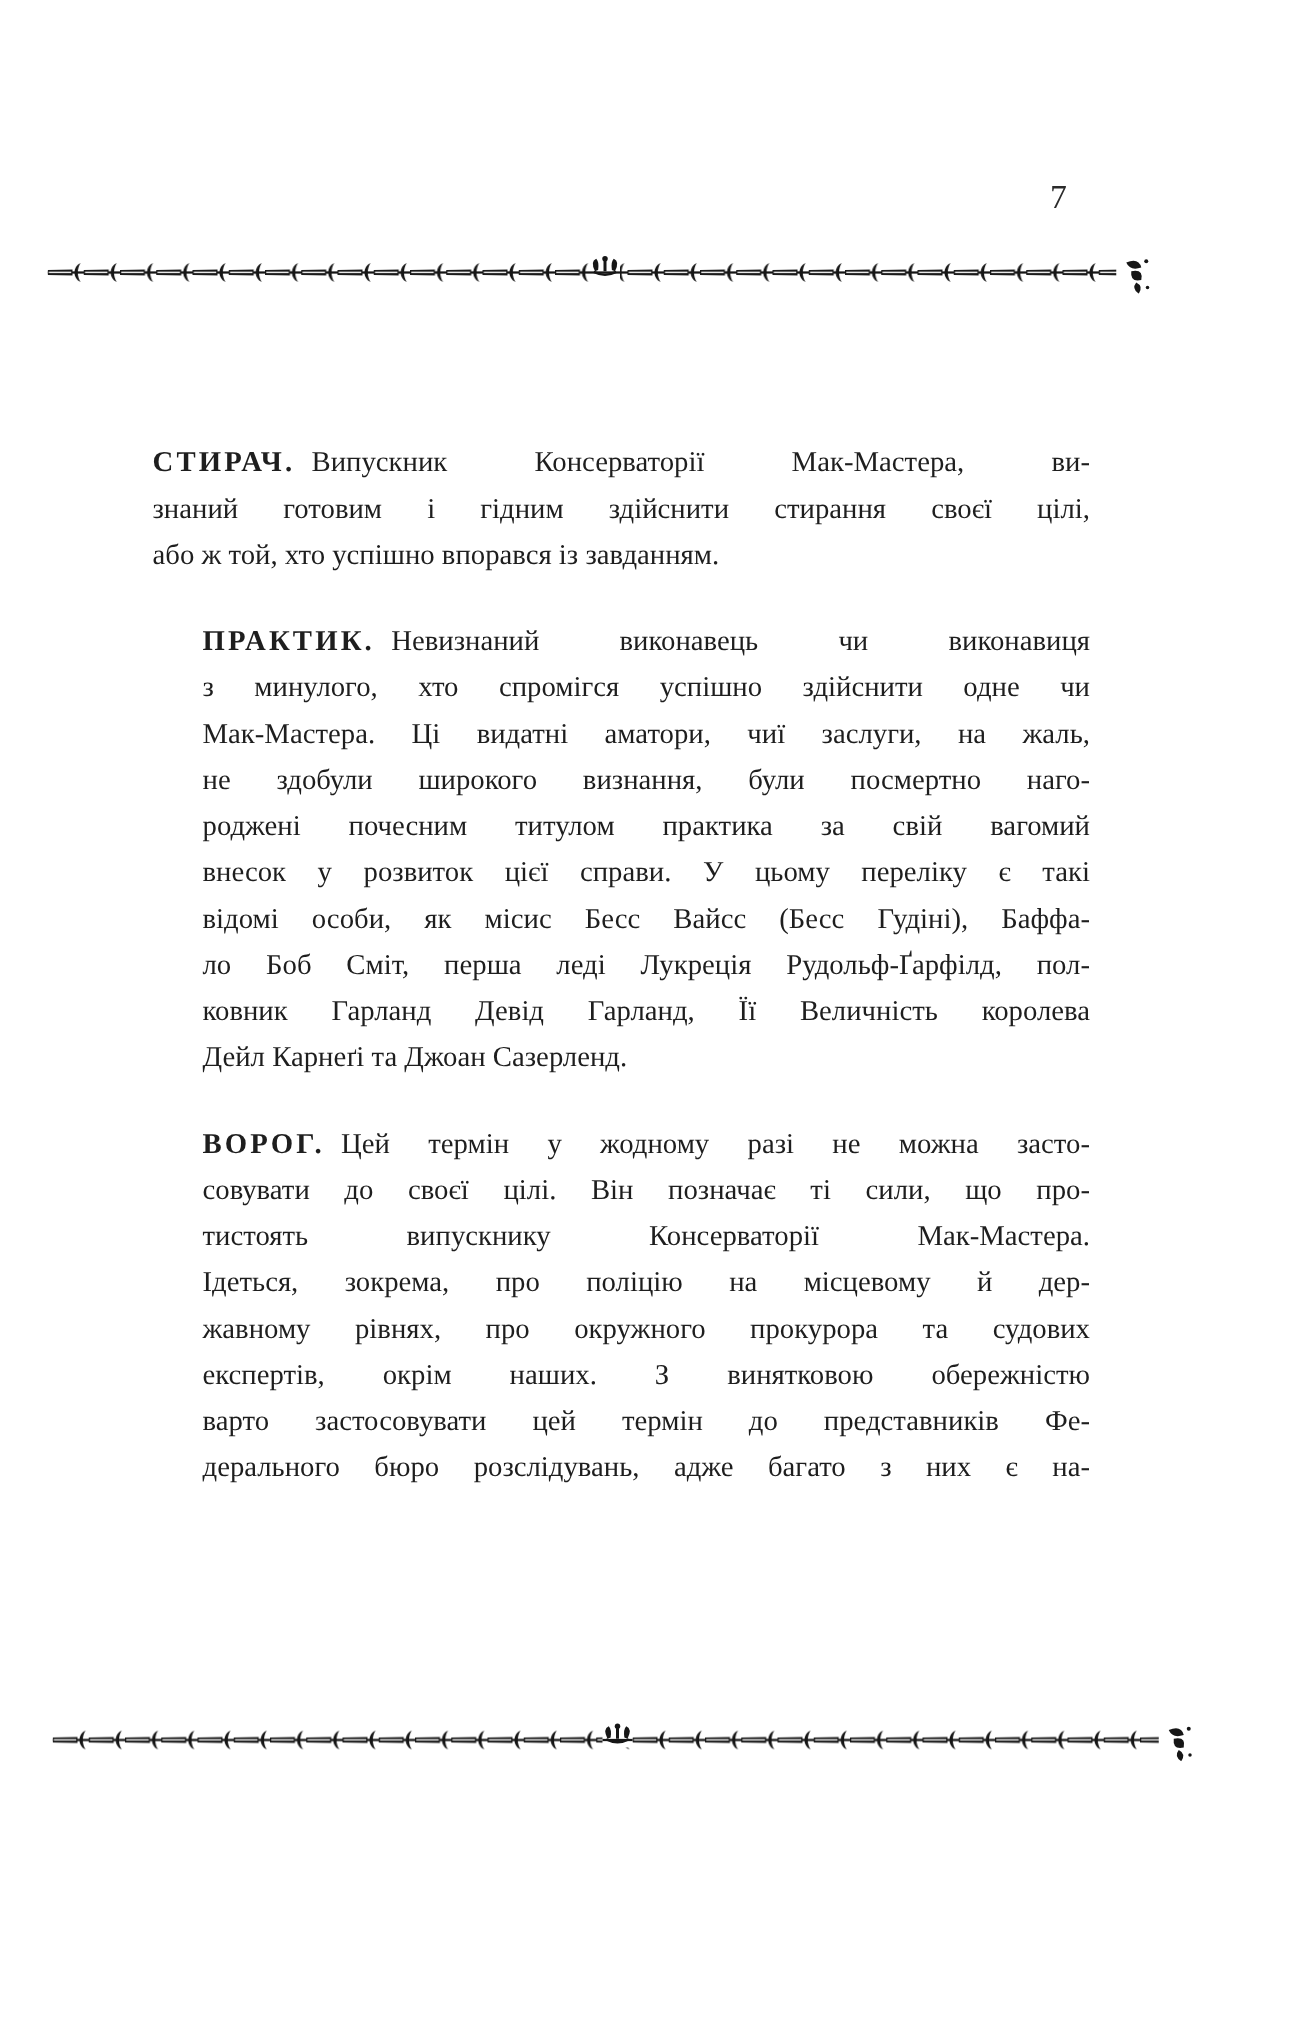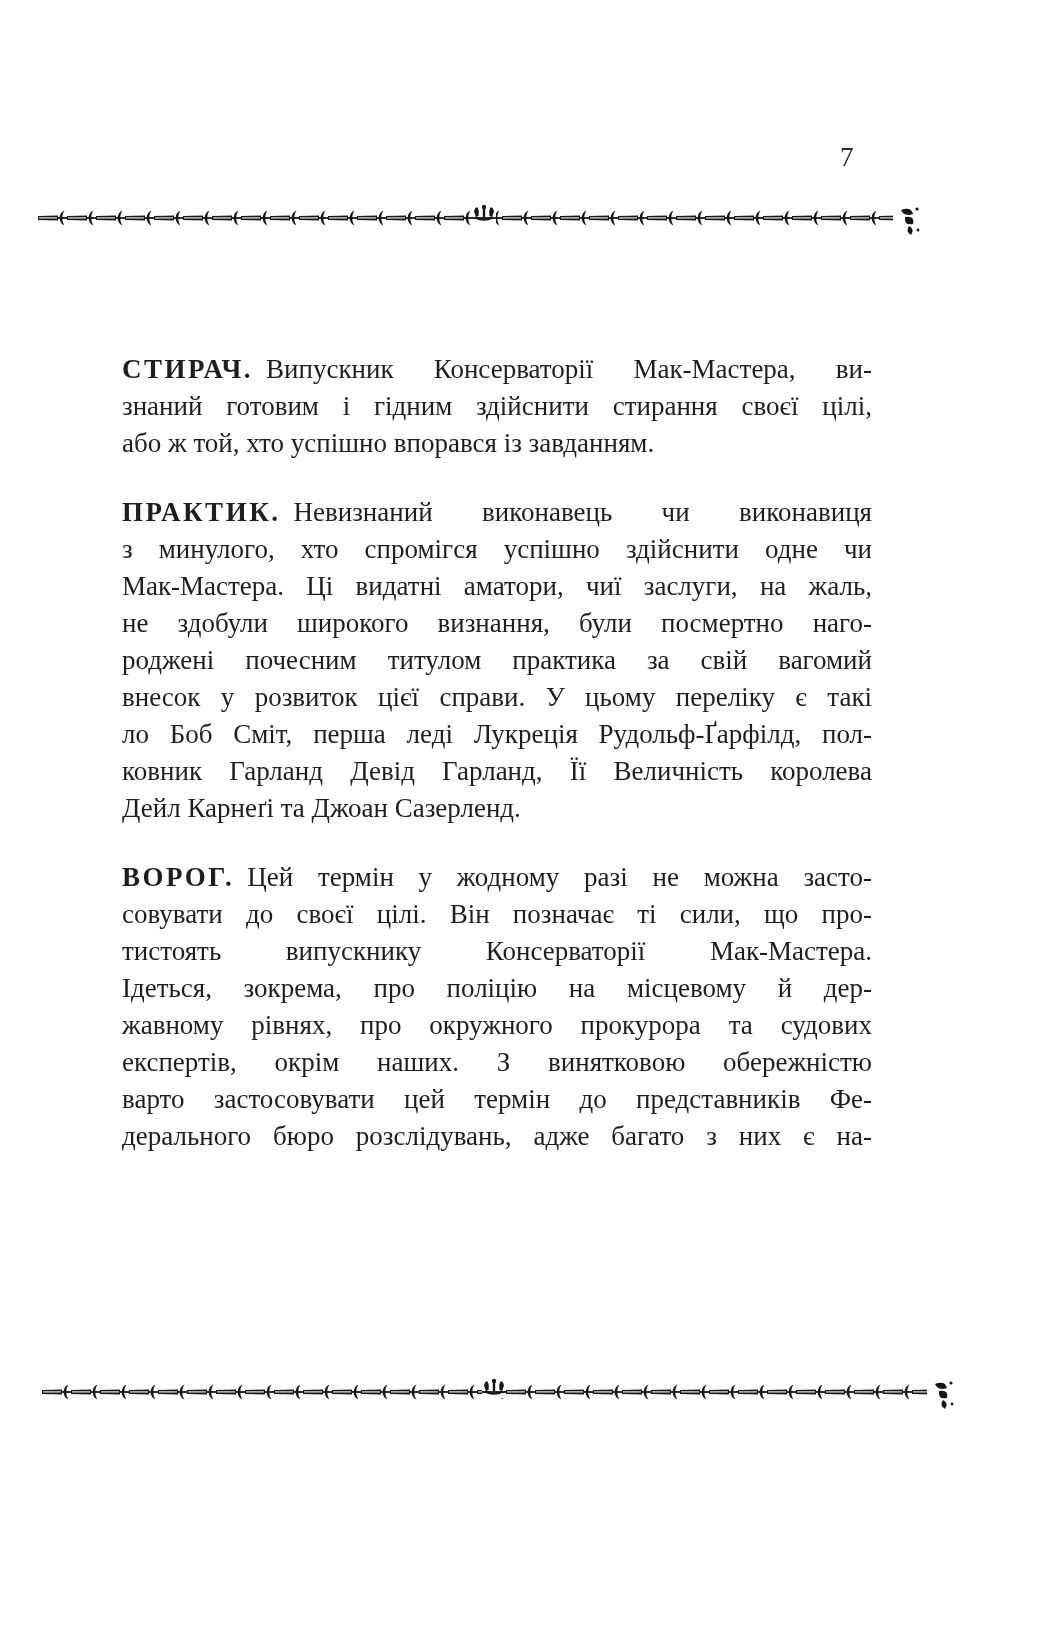--- a/index.html
+++ b/index.html
@@ -27,25 +27,25 @@
   .ornament {
     position: absolute;
   }
   .ornament.top    { left: 38px;  top: 201px; }
   .ornament.bottom { left: 42px;  top: 1375px; }
   .text-block {
     position: absolute;
     left: 122px;
     top: 351px;
     width: 750px;
-    font-size: 27px;
+    font-size: 23px;
     line-height: 37px;
     color: #1e1e1e;
   }
-  .paragraph + .paragraph { margin-top: 32px; }
+  .paragraph + .paragraph { margin-top: 32px; margin-left: 40px; }
   .line {
     text-align: justify;
     text-align-last: justify;
   }
   .line.last {
     text-align: left;
     text-align-last: left;
   }
   .term {
     font-weight: bold;
@@ -98,20 +98,21 @@
         <div class="line"><span>знаний готовим і гідним здійснити стирання своєї цілі,</span></div>
         <div class="line last"><span>або ж той, хто успішно впорався із завданням.</span></div>
       </div>
       <div class="paragraph">
         <div class="line"><span class="term">ПРАКТИК.</span><span>Невизнаний виконавець чи виконавиця</span></div>
         <div class="line"><span>з минулого, хто спромігся успішно здійснити одне чи</span></div>
         <div class="line"><span>Мак-Мастера. Ці видатні аматори, чиї заслуги, на жаль,</span></div>
         <div class="line"><span>не здобули широкого визнання, були посмертно наго-</span></div>
         <div class="line"><span>роджені почесним титулом практика за свій вагомий</span></div>
         <div class="line"><span>внесок у розвиток цієї справи. У цьому переліку є такі</span></div>
+        <div class="line"><span>відомі особи, як місис Бесс Вайсс (Бесс Гудіні), Баффа-</span></div>
         <div class="line"><span>ло Боб Сміт, перша леді Лукреція Рудольф-Ґарфілд, пол-</span></div>
         <div class="line"><span>ковник Гарланд Девід Гарланд, Її Величність королева</span></div>
         <div class="line last"><span>Дейл Карнеґі та Джоан Сазерленд.</span></div>
       </div>
       <div class="paragraph">
         <div class="line"><span class="term">ВОРОГ.</span><span>Цей термін </span><span class="italic">у жодному разі</span><span> не можна засто-</span></div>
         <div class="line"><span>совувати до своєї цілі. Він позначає ті сили, що про-</span></div>
         <div class="line"><span>тистоять випускнику Консерваторії Мак-Мастера.</span></div>
         <div class="line"><span>Ідеться, зокрема, про поліцію на місцевому й дер-</span></div>
         <div class="line"><span>жавному рівнях, про окружного прокурора та судових</span></div>

